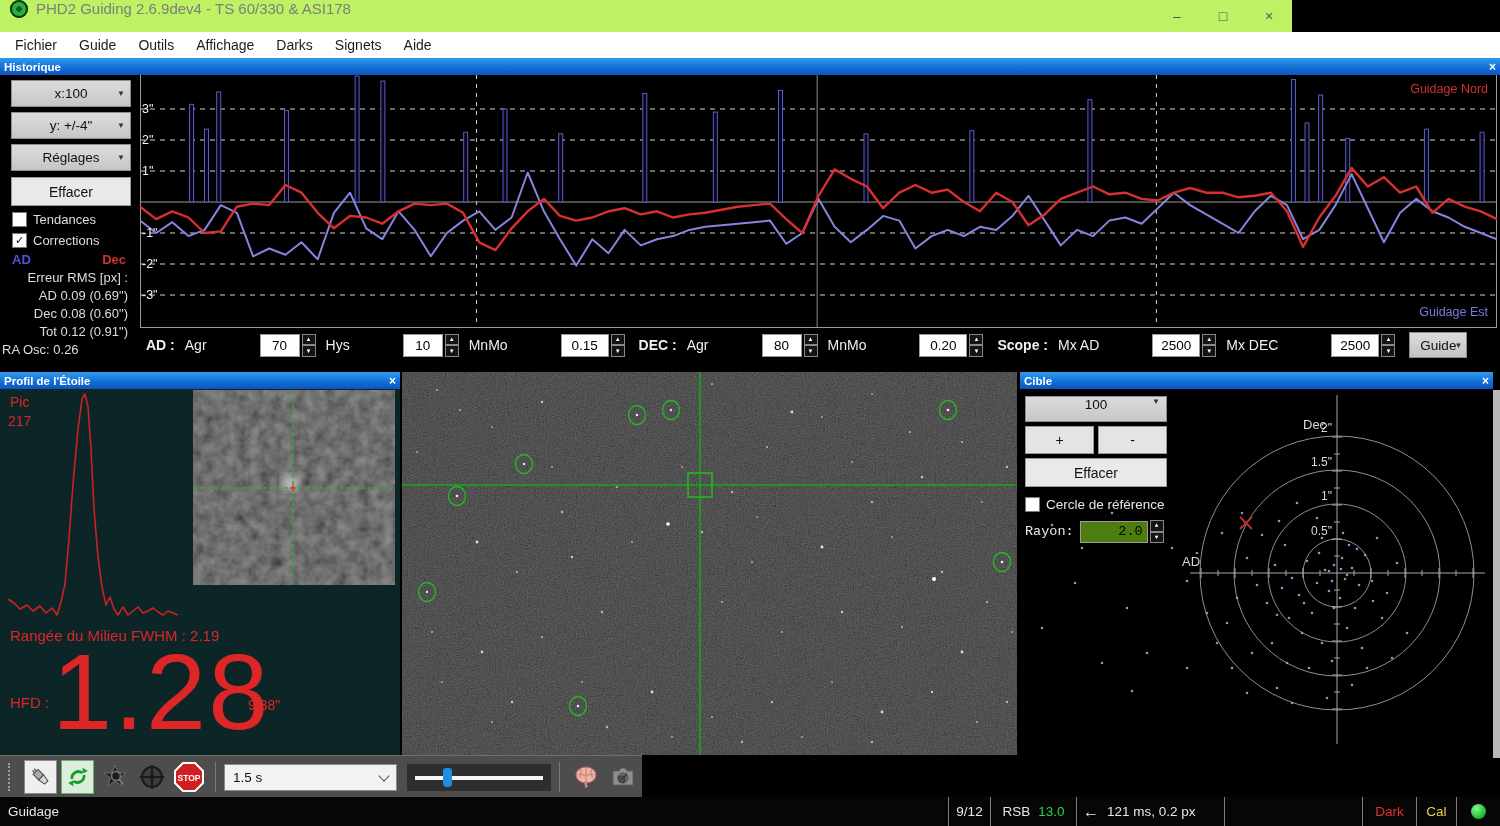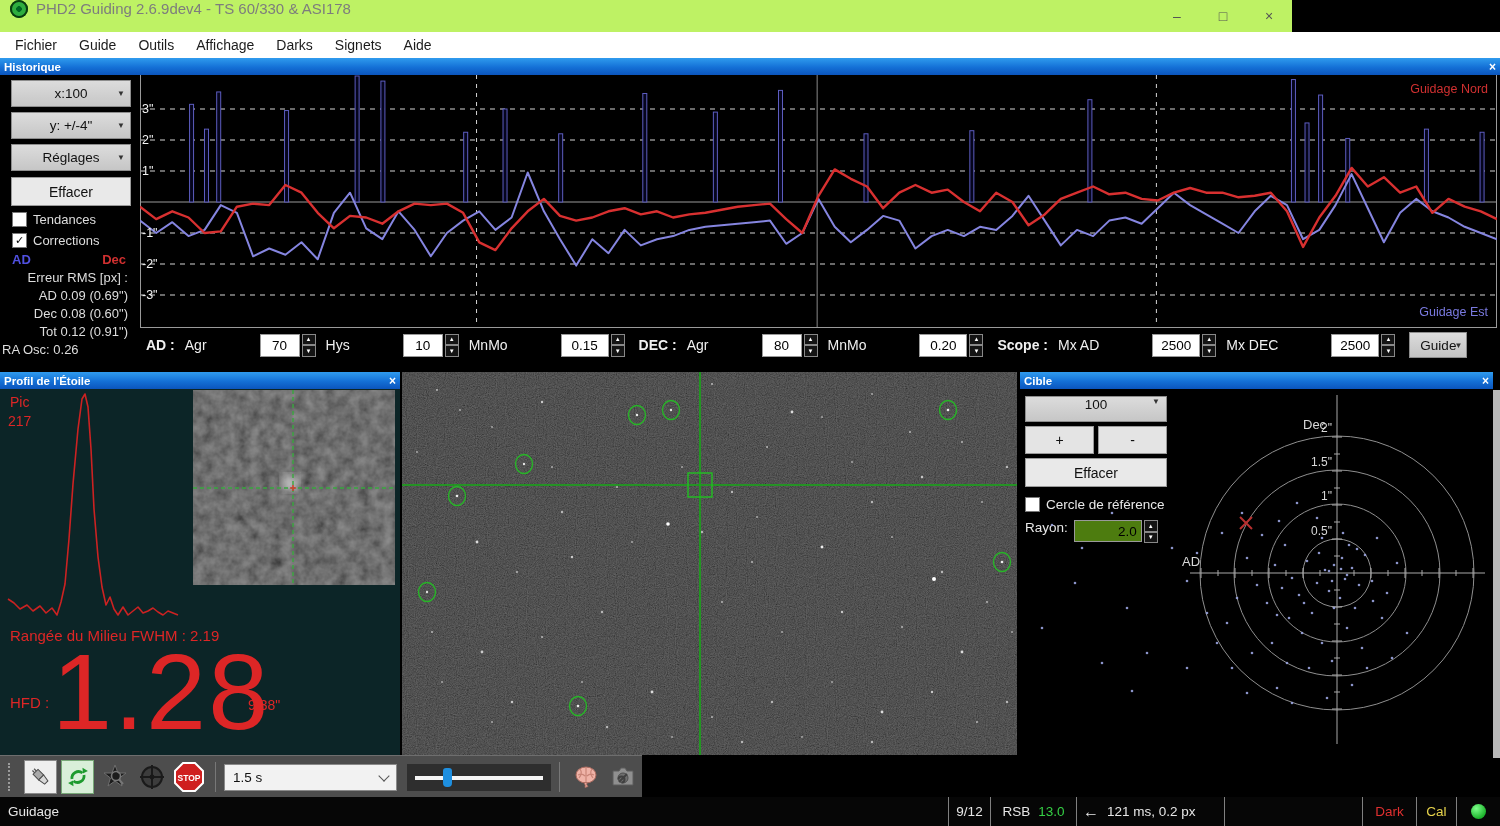--- a/index.html
+++ b/index.html
@@ -59,21 +59,21 @@
   
   .target{left:1020px;top:372px;width:473px;height:383px;background:#000;}
   .tg-side{position:absolute;left:5px;top:24px;width:146px;color:#e8e8e8;font-size:13.5px;}
   .tg-drop{width:140px;height:24px;background:linear-gradient(#dcdcdc,#c6c6c6);border:1px solid #8d8d8d;color:#111;font-size:13.5px;
     display:flex;align-items:flex-start;justify-content:center;position:relative;}
   .tg-drop .dd{position:absolute;right:6px;font-size:8px;color:#333;}
   .tg-pm{display:flex;margin-top:4px;gap:4px;}
   .tg-pm div{width:67px;height:26px;background:#e4e4e4;border:1px solid #9a9a9a;color:#111;display:flex;align-items:center;justify-content:center;font-size:14px;}
   .tg-clear{width:140px;height:27px;background:#e9e9e9;border:1px solid #9a9a9a;color:#111;display:flex;align-items:center;justify-content:center;font-size:14px;margin-top:4px;}
   .tg-cb{display:flex;align-items:center;margin-top:10px;}
-  .tg-ray{display:flex;align-items:flex-start;margin-top:8px;}
+  .tg-ray{display:flex;align-items:center;margin-top:8px;font-family:Liberation Mono, monospace;}
   .tg-ray input{width:58px;height:20px;border:1px solid #999;background:#4d7c0f;color:#000;font-size:13.5px;text-align:right;padding:0 4px;font-family:inherit;}
   
   .toolbar{left:0;top:755px;width:642px;height:42px;background:#4d4d4d;border-top:1px solid #6e6e6e;display:flex;align-items:center;}
   .grip{width:4px;height:28px;border-left:2px dotted #9b9b9b;margin:0 8px 0 8px;}
   .tbtn{width:34px;height:34px;display:flex;align-items:center;justify-content:center;margin:0 2px;box-sizing:border-box;}
   .tbtn.lit{background:#efefef;border:1px solid #8a8a8a;}
   .tbtn.green{background:#d9efd9;border:1px solid #77a877;}
   .tsep{width:1px;height:30px;background:#777;margin:0 8px;}
   .expdrop{width:178px;height:27px;background:#f2f2f2;border:1px solid #8a8a8a;color:#111;font-size:13.5px;display:flex;align-items:center;padding-left:8px;box-sizing:border-box;position:relative;}
   .expdrop .chev{position:absolute;right:8px;width:7px;height:7px;border-right:1.5px solid #555;border-bottom:1.5px solid #555;transform:rotate(45deg);margin-top:-3px;}

